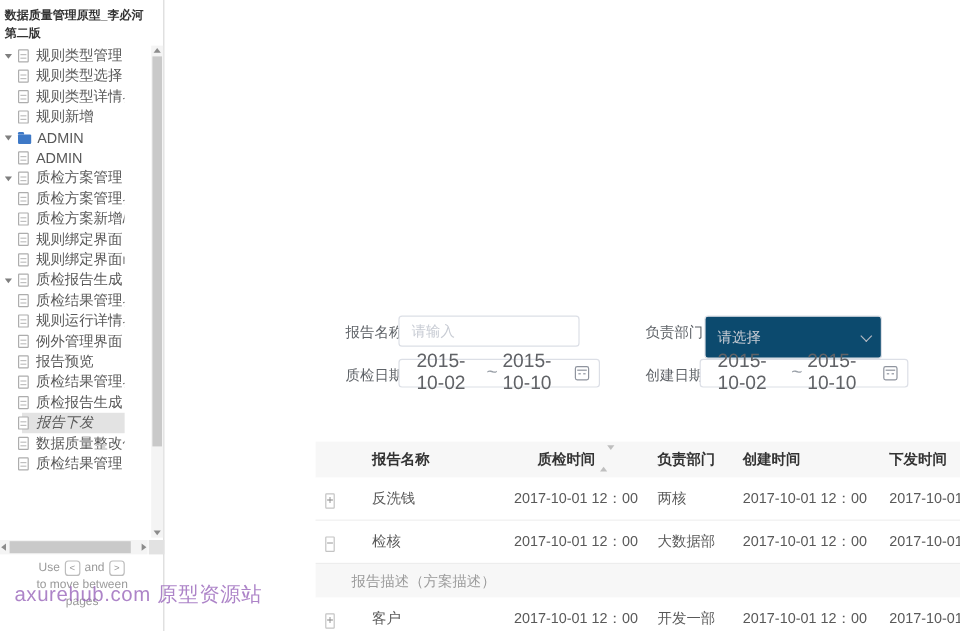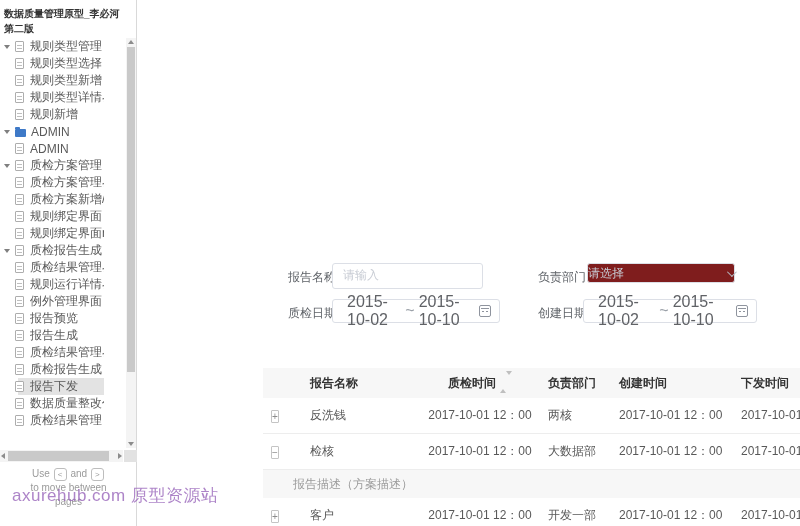--- a/index.html
+++ b/index.html
@@ -7,21 +7,21 @@
     position:relative;width:800px;height:526px;overflow:hidden;background:#fff;
     font-family:"Liberation Sans","DejaVu Sans",sans-serif;color:#595959;
   }
   
   .sidebar{position:absolute;left:0;top:0;width:137px;height:526px;background:#fff;border-right:1px solid #d9d9d9;box-sizing:border-box;}
   .sidebar-title{padding:6px 4px 0 4px;font-size:10px;font-weight:bold;color:#333;line-height:15px;word-break:break-all;width:130px;box-sizing:border-box;}
   .tree{position:absolute;left:0;top:38px;width:104px;height:410px;overflow:hidden;}
   .tree-item{height:17px;display:flex;align-items:center;font-size:12px;color:#595959;white-space:nowrap;overflow:hidden;cursor:pointer;}
   .level0{padding-left:4px;}
   .level1{padding-left:15px;}
-  .tree-item.selected{background:linear-gradient(to right,rgba(0,0,0,0) 0px,rgba(0,0,0,0) 18px,#e3e3e3 18px);}
+  .tree-item.selected{background:linear-gradient(to right,rgba(0,0,0,0) 0px,rgba(0,0,0,0) 18px,#e3e3e3 18px);font-style:italic;}
   .expander{width:0;height:0;border-left:3.5px solid transparent;border-right:3.5px solid transparent;border-top:4.5px solid #7f7f7f;margin-right:5px;flex:0 0 auto;}
   .page-icon{flex:0 0 auto;width:9px;height:11px;border:1px solid #adadad;border-radius:1px;margin-right:6px;box-sizing:border-box;background-color:#fff;
     background-image:linear-gradient(#bfbfbf,#bfbfbf),linear-gradient(#bfbfbf,#bfbfbf);
     background-size:5px 1px,5px 1px;background-position:1px 3px,1px 6px;background-repeat:no-repeat;}
   .folder-icon{flex:0 0 auto;width:11px;height:8px;background:#3e79c7;border-radius:1px;margin-right:5px;position:relative;margin-top:2px;}
   .folder-icon::before{content:"";position:absolute;top:-2px;left:0;width:5px;height:2px;background:#3e79c7;border-radius:1px 1px 0 0;}
   .tree-label{overflow:hidden;}
   
   .vscrollbar{position:absolute;left:126px;top:38px;width:10px;height:410px;background:#f4f4f4;}
   .vthumb{position:absolute;left:1px;top:9px;width:8px;height:325px;background:#c9c9c9;}
@@ -33,23 +33,23 @@
   .arr-left{left:1px;top:3px;border-top:3px solid transparent;border-bottom:3px solid transparent;border-right:4px solid #8c8c8c;}
   .arr-right{right:1px;top:3px;border-top:3px solid transparent;border-bottom:3px solid transparent;border-left:4px solid #8c8c8c;}
   .scroll-corner{position:absolute;left:124px;top:450px;width:13px;height:12px;background:#e2e2e2;}
   
   .sidebar-footer{position:absolute;left:0;top:467px;width:137px;text-align:center;font-size:10px;color:#9b9b9b;line-height:14px;}
   .key{display:inline-block;min-width:11px;height:11px;line-height:11px;border:1px solid #bdbdbd;border-radius:3px;font-size:8px;color:#9b9b9b;background:#fff;vertical-align:middle;margin:0 1px;}
   .watermark{position:absolute;left:12px;top:484px;font-size:17px;color:rgba(152,101,186,0.8);letter-spacing:0.5px;white-space:nowrap;z-index:20;text-align:right;}
   
   .content{position:absolute;left:138px;top:0;width:662px;height:526px;background:#fff;}
   .filter-label{position:absolute;font-size:12px;color:#5f6368;}
-  .text-input{position:absolute;box-sizing:border-box;height:24px;border:1px solid #dcdfe6;border-radius:3px;font-size:12px;color:#606266;padding:12px 10px;outline:none;font-family:Liberation Mono, monospace;background:#fff;}
+  .text-input{position:absolute;box-sizing:border-box;height:24px;border:1px solid #dcdfe6;border-radius:3px;font-size:12px;color:#606266;padding:12px 10px;outline:none;font-family:Liberation Serif, serif;background:#fff;}
   .text-input::placeholder{color:#c8ccd4;}
-  .select-box{position:absolute;box-sizing:border-box;height:20px;border:1px solid #dcdfe6;border-radius:3px;background:#7f1d1d;display:flex;align-items:center;padding:0 0;cursor:pointer;}
+  .select-box{position:absolute;box-sizing:border-box;height:36px;border:1px solid #dcdfe6;border-radius:3px;background:#0c4a6e;display:flex;align-items:center;padding:0 10px;cursor:pointer;}
   .select-placeholder{font-size:12px;color:#c8ccd4;flex:1;}
   .chevron-down{width:6px;height:6px;border-right:1px solid #b4b9c2;border-bottom:1px solid #b4b9c2;transform:rotate(45deg) translateY(-2px);flex:0 0 auto;}
   .date-box{position:absolute;box-sizing:border-box;height:24px;border:1px solid #dcdfe6;border-radius:3px;background:#fff;display:flex;align-items:center;justify-content:space-between;padding:0 8px 0 14px;font-size:16px;color:#606266;cursor:pointer;}
   .date-sep{color:#9aa0a8;margin:0 4px;}
   .cal-icon{position:relative;width:12px;height:12px;border:1px solid #8f949e;border-radius:2px;flex:0 0 auto;margin-left:6px;box-sizing:border-box;}
   .cal-icon::before{content:"";position:absolute;left:1px;right:1px;top:2px;height:1px;background:#8f949e;}
   .cal-icon::after{content:"";position:absolute;left:2px;top:5px;width:6px;height:3px;
     background-image:linear-gradient(#8f949e,#8f949e),linear-gradient(#8f949e,#8f949e);
     background-size:2px 1px;background-position:0 0,4px 0;background-repeat:no-repeat;}
   
@@ -78,24 +78,20 @@
         <span class="expander"></span>
         <span class="page-icon"></span>
         <span class="tree-label">规则类型管理</span>
       </div>
       <div class="tree-item level1">
         <span class="page-icon"></span>
         <span class="tree-label">规则类型选择</span>
       </div>
       <div class="tree-item level1">
         <span class="page-icon"></span>
-        <span class="tree-label">规则类型新增</span>
-      </div>
-      <div class="tree-item level1">
-        <span class="page-icon"></span>
         <span class="tree-label">规则类型详情界面</span>
       </div>
       <div class="tree-item level1">
         <span class="page-icon"></span>
         <span class="tree-label">规则新增</span>
       </div>
       <div class="tree-item level0">
         <span class="expander"></span>
         <span class="folder-icon"></span>
         <span class="tree-label">ADMIN</span>
@@ -138,24 +134,20 @@
         <span class="page-icon"></span>
         <span class="tree-label">规则运行详情界面</span>
       </div>
       <div class="tree-item level1">
         <span class="page-icon"></span>
         <span class="tree-label">例外管理界面</span>
       </div>
       <div class="tree-item level1">
         <span class="page-icon"></span>
         <span class="tree-label">报告预览</span>
-      </div>
-      <div class="tree-item level1">
-        <span class="page-icon"></span>
-        <span class="tree-label">报告生成</span>
       </div>
       <div class="tree-item level1">
         <span class="page-icon"></span>
         <span class="tree-label">质检结果管理界面new</span>
       </div>
       <div class="tree-item level1">
         <span class="page-icon"></span>
         <span class="tree-label">质检报告生成</span>
       </div>
       <div class="tree-item level1 selected">

